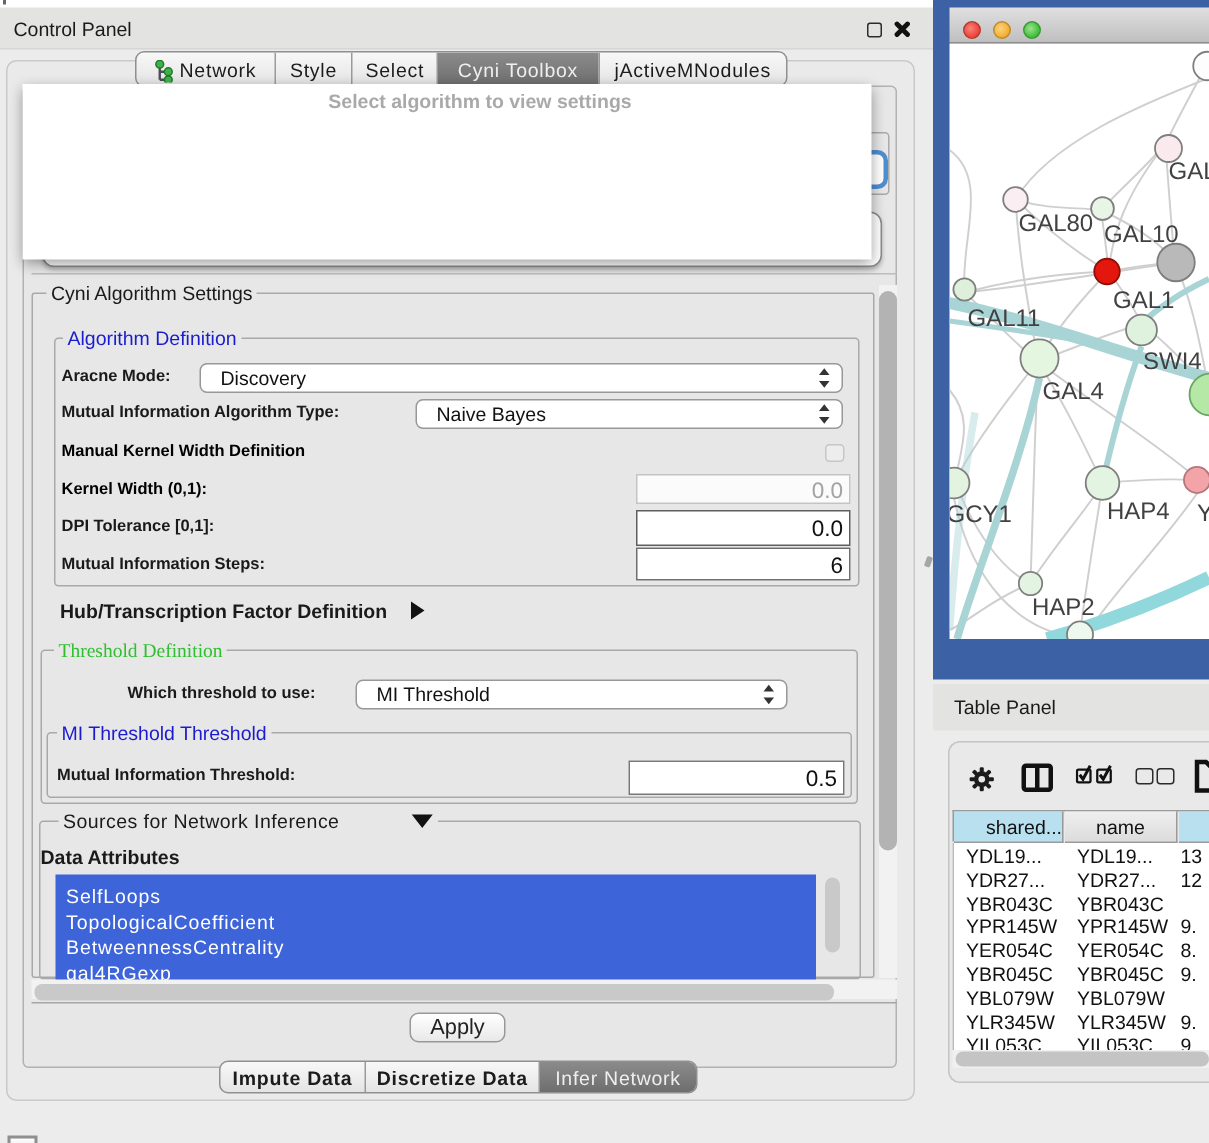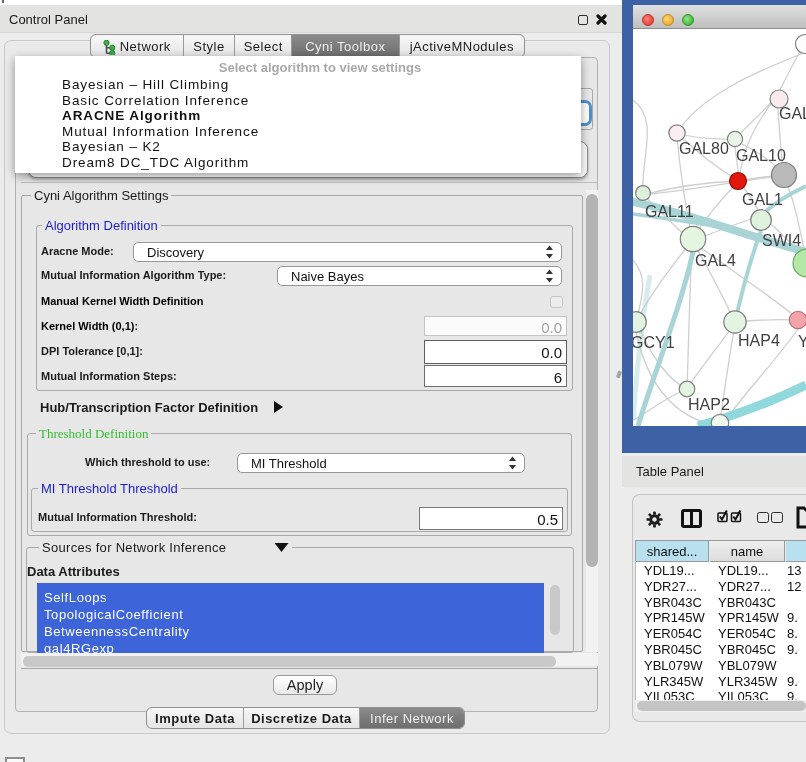--- a/index.html
+++ b/index.html
@@ -133,21 +133,20 @@
   <div class="s" style="width:116px;font-weight:bold;">Discretize Data</div>
   <div class="s dark" style="width:104px;font-weight:normal;">Infer Network</div>
 </div>
 
 <div class="abs" style="left:5px;top:757px;width:20px;height:10px;background:linear-gradient(#ffffff,#e8e8e8);border:2px solid #8f8f8f;"></div>
 
 <div class="abs" style="left:617px;top:371px;width:4px;height:7px;background:#a6a6a6;border-radius:1px;transform:rotate(20deg);"></div>
 
 <div class="abs" style="left:15px;top:56px;width:566px;height:117px;background:#fff;box-shadow:0 3px 9px rgba(0,0,0,0.4);font-size:13px;color:#111;padding-left:44px;">
   <div style="text-align:center;color:#a9a9a9;font-weight:bold;padding-top:4px;height:21px;">Select algorithm to view settings</div>
-  <div style="padding-left:3px;line-height:15.6px;font-size:13.5px;letter-spacing:0.9px;">Bayesian – Hill Climbing<br>Basic Correlation Inference<br><b>ARACNE Algorithm</b><br>Mutual Information Inference<br>Bayesian – K2<br>Dream8 DC_TDC Algorithm</div>
 </div>
 
 <div class="abs" style="left:622px;top:0;width:184px;height:453px;background:#3d61a5;"></div>
 <div class="abs" style="left:633px;top:5px;width:173px;height:24px;background:linear-gradient(#e0e0e0,#bfbfbf);border-bottom:1px solid #8d8d8d;"></div>
 <div class="abs" style="left:642px;top:14px;width:12px;height:12px;border-radius:50%;background:radial-gradient(circle at 4px 4px,#f98379,#ee4b40 60%,#c73930);border:0.5px solid #b5352c;"></div>
 <div class="abs" style="left:662px;top:14px;width:12px;height:12px;border-radius:50%;background:radial-gradient(circle at 4px 4px,#fcd37c,#f5b33a 60%,#d2922a);border:0.5px solid #c08a26;"></div>
 <div class="abs" style="left:682px;top:14px;width:12px;height:12px;border-radius:50%;background:radial-gradient(circle at 4px 4px,#9be48f,#49c343 60%,#369e33);border:0.5px solid #339a30;"></div>
 
 <div class="abs" style="left:633px;top:29px;width:173px;height:397px;background:#fff;overflow:hidden;">
 <svg width="173" height="397" viewBox="633 29 173 397" style="position:absolute;left:0;top:0;">
@@ -258,21 +257,21 @@
   <rect x="14.5" y="4" width="9" height="8.5" rx="1" fill="none" stroke="#111" stroke-width="1.5"></rect>
   <path d="M16.3 7.5 L18.5 10.5 L23.3 1.5" fill="none" stroke="#111" stroke-width="2"></path>
 </svg>
 <div class="abs" style="left:757px;top:512px;width:12px;height:11px;border:1.6px solid #2b2b2b;border-radius:2.5px;"></div>
 <div class="abs" style="left:771px;top:512px;width:12px;height:11px;border:1.6px solid #2b2b2b;border-radius:2.5px;"></div>
 <svg class="abs" style="left:796px;top:506px;" width="10" height="23" viewBox="0 0 10 23">
   <path d="M2 2 L8 2 L14 8 L14 21 L2 21 Z" fill="none" stroke="#111" stroke-width="3"></path>
 </svg>
 
 <div class="abs" style="left:635px;top:540px;width:171px;height:21px;border-top:1px solid #9a9a9a;border-left:1px solid #9a9a9a;font-size:13px;color:#111;">
-  <div class="abs" style="left:0;top:0;width:73px;height:21px;background:#b9e0ef;border-right:1px solid #9a9a9a;border-bottom:1px solid #9a9a9a;text-align:center;line-height:21px;">shared...</div>
+  <div class="abs" style="left:0;top:0;width:73px;height:21px;background:#b9e0ef;border-right:1px solid #9a9a9a;border-bottom:1px solid #9a9a9a;text-align:right;line-height:21px;">shared...</div>
   <div class="abs" style="left:74px;top:0;width:75px;height:21px;background:linear-gradient(#efefef,#dcdcdc);border-right:1px solid #9a9a9a;border-bottom:1px solid #9a9a9a;text-align:center;line-height:21px;">name</div>
   <div class="abs" style="left:150px;top:0;width:21px;height:21px;background:#b9e0ef;border-bottom:1px solid #9a9a9a;"></div>
 </div>
 <div class="abs" style="left:635px;top:562px;width:171px;height:138px;background:#fff;border-left:1px solid #bbb;overflow:hidden;font-size:13px;color:#111;">
   <div style="position:absolute;left:8px;top:1px;line-height:15.8px;">YDL19...<br>YDR27...<br>YBR043C<br>YPR145W<br>YER054C<br>YBR045C<br>YBL079W<br>YLR345W<br>YIL053C</div>
   <div style="position:absolute;left:82px;top:1px;line-height:15.8px;">YDL19...<br>YDR27...<br>YBR043C<br>YPR145W<br>YER054C<br>YBR045C<br>YBL079W<br>YLR345W<br>YIL053C</div>
   <div style="position:absolute;left:151px;top:1px;line-height:15.8px;">13<br>12<br><br>9.<br>8.<br>9.<br><br>9.<br>9.</div>
 </div>
 <div class="abs" style="left:635px;top:700px;width:171px;height:12px;background:#f0f0f0;"></div>
 <div class="abs" style="left:637px;top:701px;width:169px;height:10px;background:#c4c4c4;border-radius:5px;"></div>

